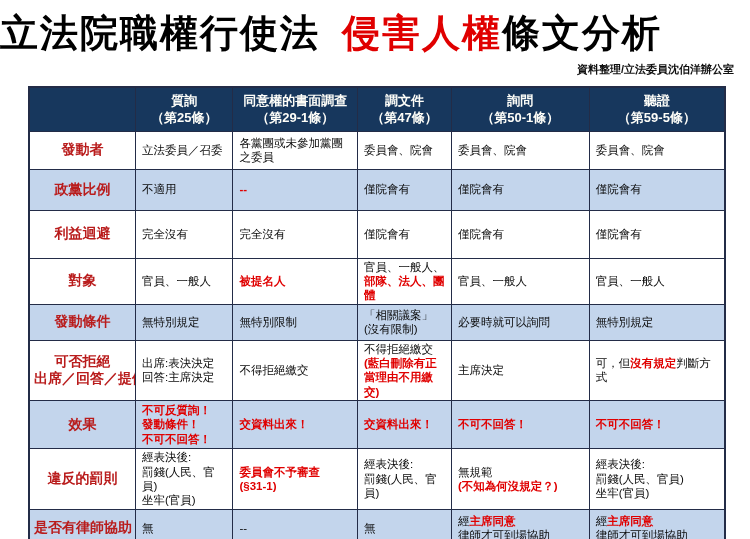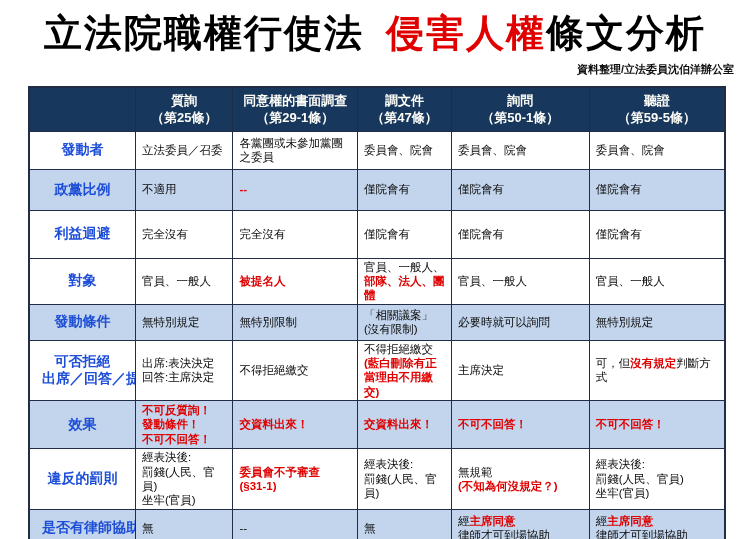--- a/index.html
+++ b/index.html
@@ -4,21 +4,21 @@
 <style>
   :root{
     --navy:#17375d; --rowblue:#c3d5ec; --red:#e00000; --border:#232c47;
   }
   html,body{margin:0;padding:0;}
   body{
     width:750px;height:539px;background:#ffffff;position:relative;
     font-family:"Liberation Sans","DejaVu Sans",sans-serif;color:#000;overflow:hidden;
   }
   .title{
-    position:absolute;top:12px;left:0;right:0;margin:0;text-align:center;
+    position:absolute;top:12px;left:0;right:0;margin:0;text-align:left;
     font-size:38px;font-weight:800;letter-spacing:2px;line-height:1.15;
   }
   .title .t-red{color:var(--red);}
   .title .gap{display:inline-block;width:22px;}
   .subtitle{
     position:absolute;top:62px;right:16px;font-size:11px;font-weight:700;color:#111;
   }
   table.cmp{
     position:absolute;left:28px;top:86px;width:698px;
     border-collapse:collapse;table-layout:fixed;background:#fff;
@@ -27,21 +27,21 @@
   .cmp th,.cmp td{border:1px solid var(--border);overflow:hidden;}
   .cmp thead tr{height:44px;border-radius:16px;}
   .cmp thead th{
     background:var(--navy);color:#fdfdf8;font-size:13px;font-weight:700;
     text-align:center;vertical-align:middle;padding:2px 1px;line-height:1.35;
   }
   .cmp tbody tr.white{background:#ffffff;}
   .cmp tbody tr.blue{background:var(--rowblue);}
   .cmp tbody th.rl{
     font-size:14px;font-weight:700;text-align:center;vertical-align:middle;
-    padding:1px 12px;line-height:1.25;color:#1d4ed8;
+    padding:1px 4px;line-height:1.25;color:#b91c1c;
   }
   .cmp tbody th.rl div{white-space:nowrap;}
   .cmp td{
     font-size:11.5px;vertical-align:middle;text-align:left;
     padding:1px 4px 1px 6px;line-height:1.25;color:#0a0a0a;
   }
   .cmp td .ln{display:block;}
   .cmp td span.k{color:#0a0a0a;}
   .cmp td span.r{color:var(--red);font-weight:700;}
 </style>

